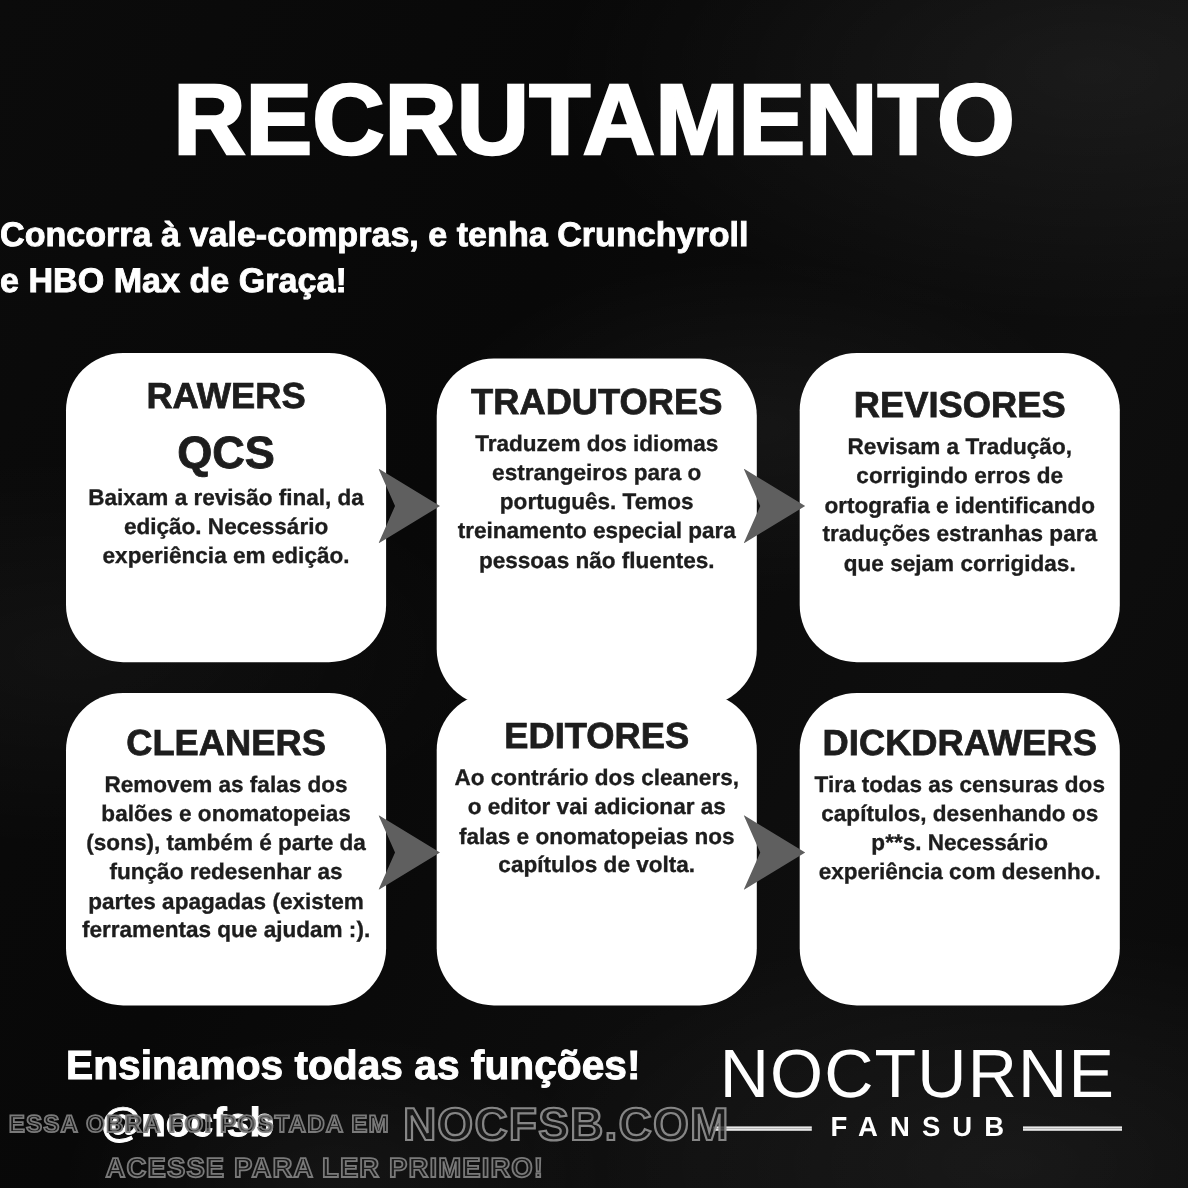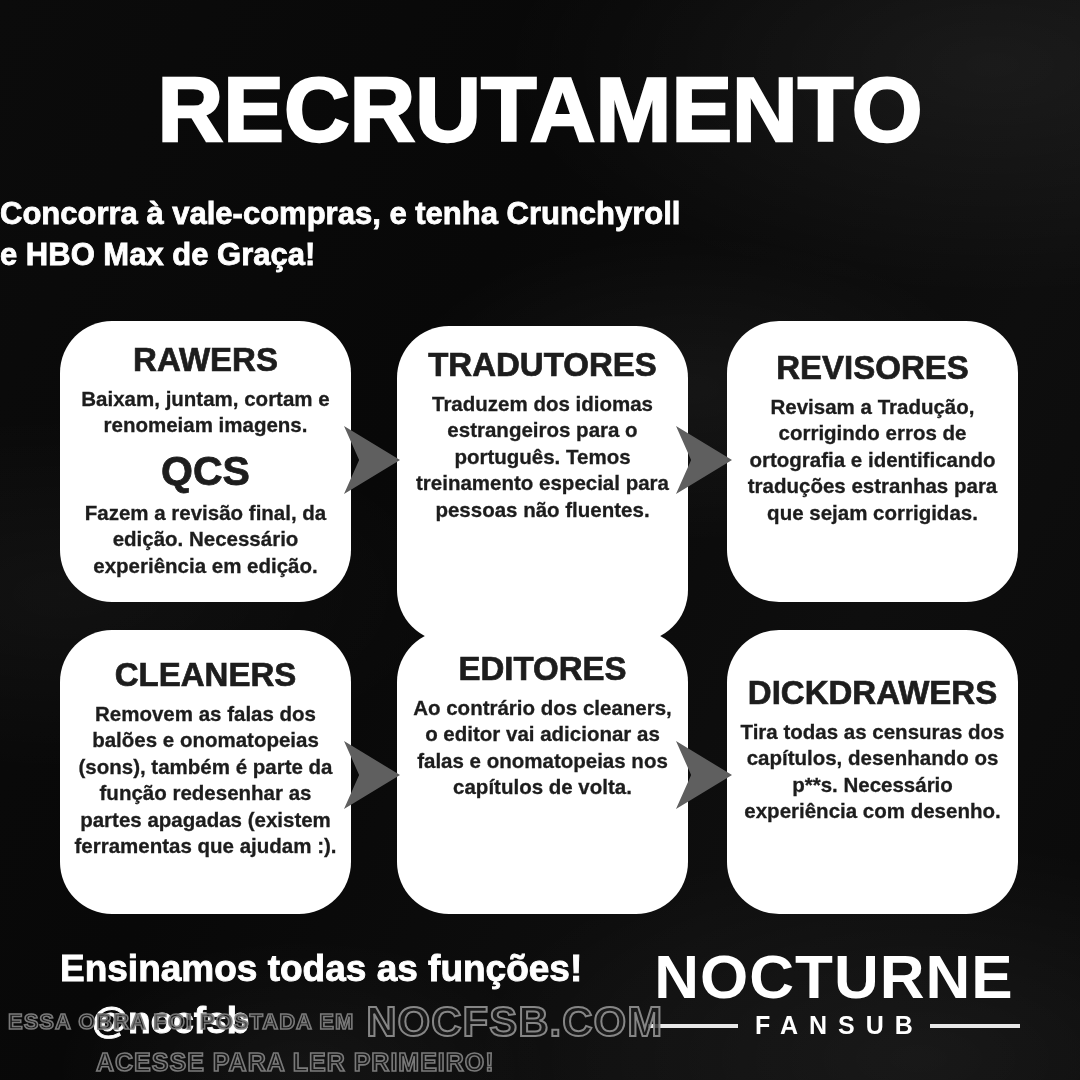--- a/index.html
+++ b/index.html
@@ -69,21 +69,21 @@
     font-size: 41px;
     font-weight: bold;
     margin: 9px 0 5px 0;
     -webkit-text-stroke: 0.8px #1d1d1d;
   }
   .c1 { left: 60px;  top: 321px; height: 281px; }
   .c2 { left: 397px; top: 326px; height: 316px; }
   .c3 { left: 727px; top: 321px; height: 281px; padding-top: 28px; }
   .c4 { left: 60px;  top: 630px; height: 284px; padding-top: 26px; }
   .c5 { left: 397px; top: 630px; height: 284px; }
-  .c6 { left: 727px; top: 630px; height: 284px; padding-top: 44px; }
+  .c6 { left: 727px; top: 630px; height: 284px; padding-top: 26px; }
   .flow-arrow {
     position: absolute;
     width: 56px; height: 68px;
     background: #5f5f5f;
     clip-path: polygon(0 0, 100% 50%, 0 100%, 27% 50%);
     z-index: 5;
   }
   .a1 { left: 344px; top: 426px; }
   .a2 { left: 676px; top: 426px; }
   .a3 { left: 344px; top: 741px; }
@@ -110,21 +110,21 @@
   .logo {
     position: absolute;
     left: 648px; top: 946px;
     width: 372px;
     text-align: center;
     color: #ffffff;
     z-index: 2;
   }
   .logo-name {
     font-size: 62px;
-    font-weight: bold;
+    font-weight: normal;
     letter-spacing: 1px;
     line-height: 1.0;
     margin: 0;
   }
   .logo-sub-row {
     display: flex;
     align-items: center;
     gap: 6px;
     margin-top: 3px;
     justify-content: center;
@@ -169,23 +169,22 @@
 <body>
 
 <div class="poster">
 
   <h1 class="page-title">RECRUTAMENTO</h1>
   <p class="subtitle">Concorra à vale-compras, e tenha Crunchyroll
 e HBO Max de Graça!</p>
 
   <div class="card c1">
     <h2 class="card-title">RAWERS</h2>
-    <p class="card-body">Baixam, juntam, cortam e renomeiam imagens.</p>
     <h2 class="card-subtitle">QCS</h2>
-    <p class="card-body">Fazem a revisão final, da edição. Necessário experiência em edição.</p>
+    <p class="card-body">Baixam a revisão final, da edição. Necessário experiência em edição.</p>
   </div>
 
   <div class="card c2">
     <h2 class="card-title">TRADUTORES</h2>
     <p class="card-body">Traduzem dos idiomas estrangeiros para o português. Temos treinamento especial para pessoas não fluentes.</p>
   </div>
 
   <div class="card c4">
     <h2 class="card-title">CLEANERS</h2>
     <p class="card-body">Removem as falas dos balões e onomatopeias (sons), também é parte da função redesenhar as partes apagadas (existem ferramentas que ajudam :).</p>

